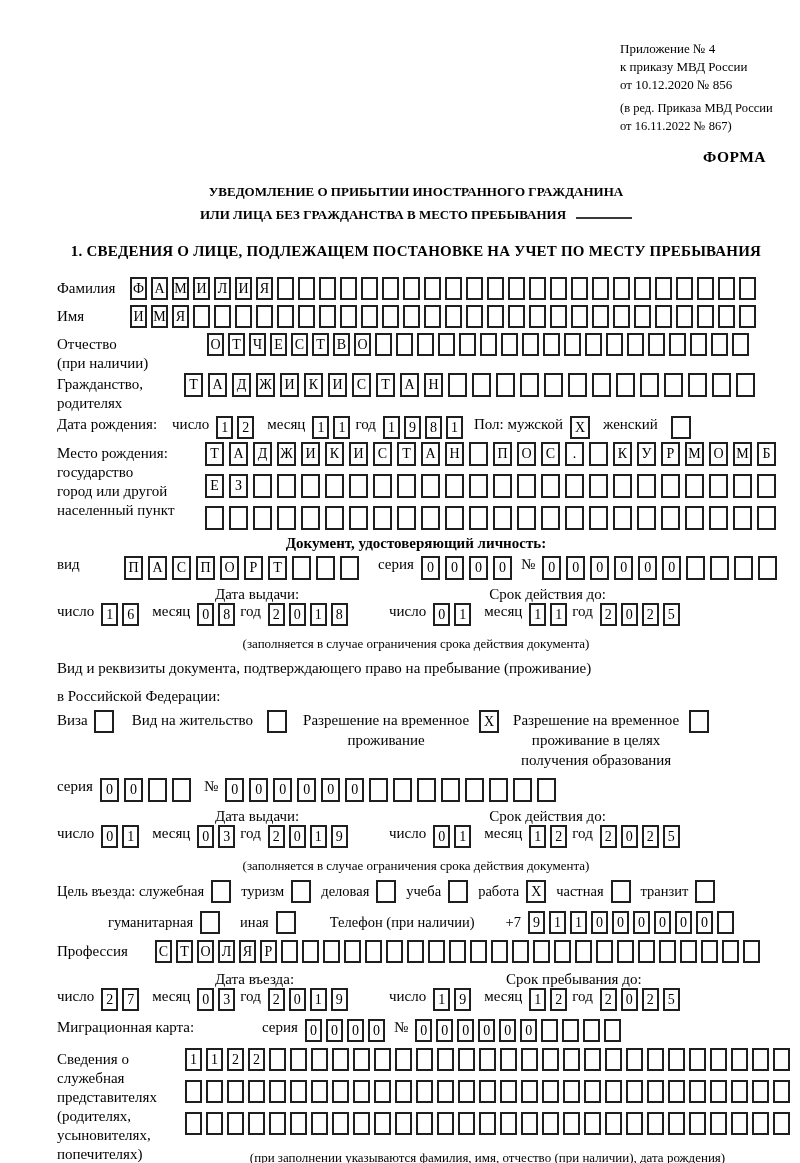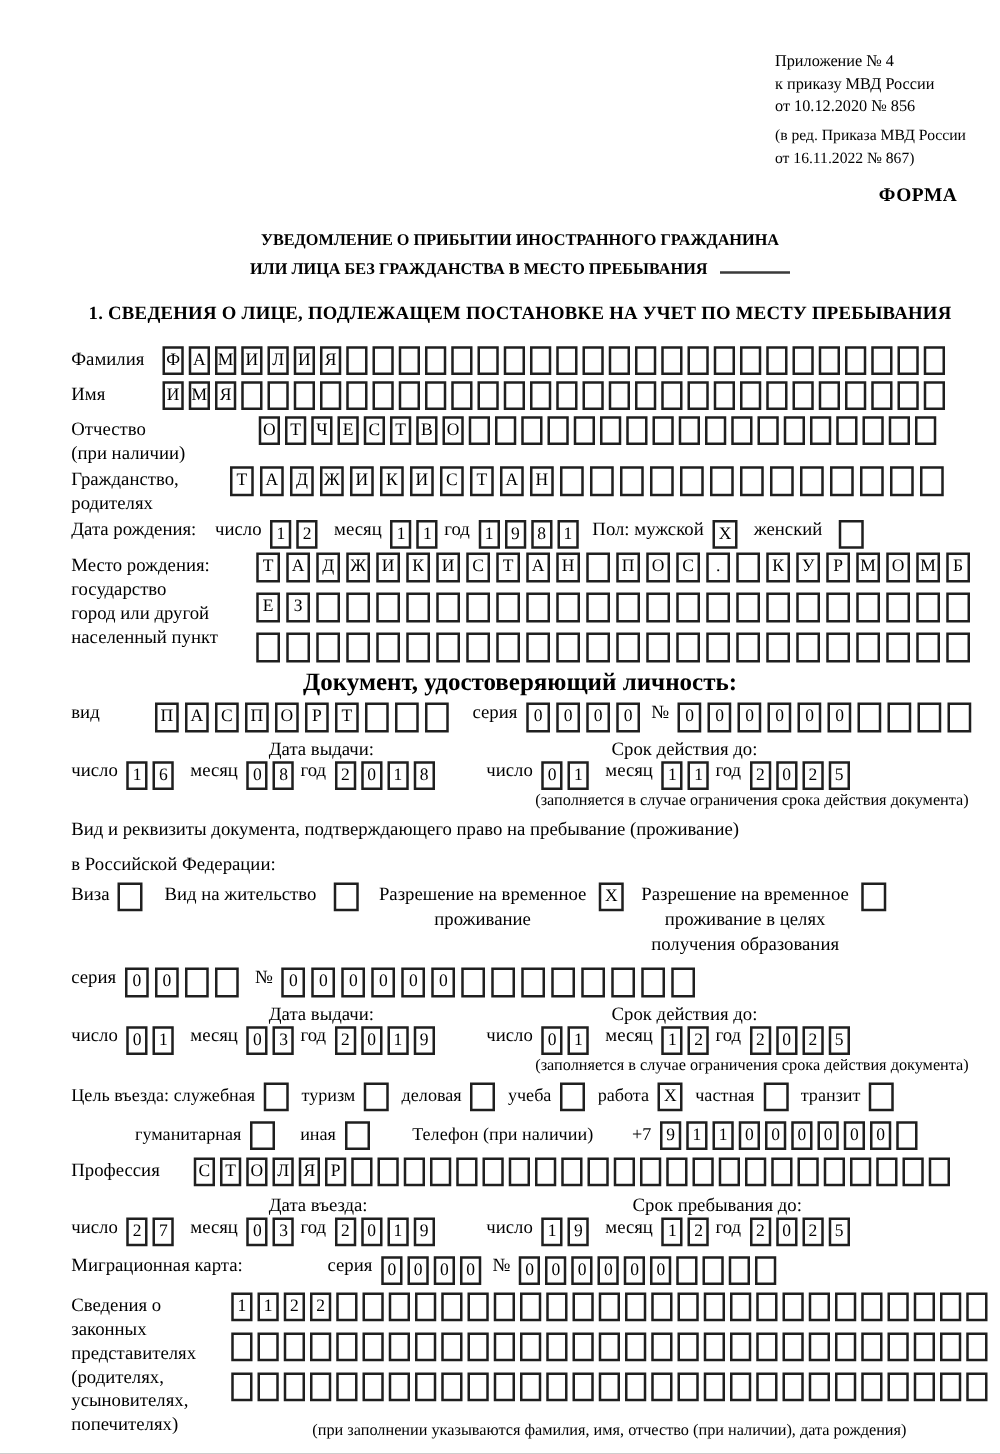--- a/index.html
+++ b/index.html
@@ -49,28 +49,28 @@
     font-size:14px;line-height:1;font-family:"Liberation Serif",serif;
   }
   .cells.w19{gap:5px;}
   .cells.w19 .cell{width:19px;height:24px;}
   .cb{width:20px;flex:0 0 auto;}
   .colcells{display:flex;flex-direction:column;gap:8px;}
   .grp{display:flex;align-items:flex-start;gap:5px;}
   .grp .lbl{padding:0 2px 0 0;}
   .dhead{display:flex;font-size:15px;}
   .note{font-size:13px;}
-  .noteright{text-align:right;margin-top:0;}
+  .noteright{text-align:center;margin-top:10px;}
   .plain{font-size:15px;line-height:20px;}
   .vblock{text-align:center;font-size:15px;line-height:20px;}
   .purpose{display:flex;align-items:center;gap:7px;font-size:14.5px;flex-wrap:nowrap;text-align:right;}
   .purpose .cb{margin-right:3px;}
   .mt4{margin-top:4px;} .mt5{margin-top:5px;} .mt6{margin-top:6px;}
   .mt8{margin-top:8px;} .mt17{margin-top:17px;} .mt3{margin-top:3px;}
-  .docheader{text-align:center;font-weight:bold;font-size:20px;margin-top:5px;}
+  .docheader{text-align:center;font-weight:bold;font-size:15px;margin-top:5px;}
 </style>
 </head>
 <body>
 
 <div class="page">
 
   <div class="refblock">
     <div>Приложение № 4</div>
     <div>к приказу МВД России</div>
     <div>от 10.12.2020 № 856</div>
@@ -672,21 +672,21 @@
             <span class="cell"></span>
             <span class="cell"></span>
             <span class="cell"></span>
           </span>
       </div>
     </div>
 
     <div class="frow mt6">
       <div class="flabel lw128">
         <div>Сведения о</div>
-        <div>законных</div>
+        <div>служебная</div>
         <div>представителях</div>
         <div>(родителях,</div>
         <div>усыновителях,</div>
         <div>попечителях)</div>
       </div>
       <div class="colcells" style="gap:9px">
         <div class="cells">
             <span class="cell">1</span>
             <span class="cell">1</span>
             <span class="cell">2</span>

